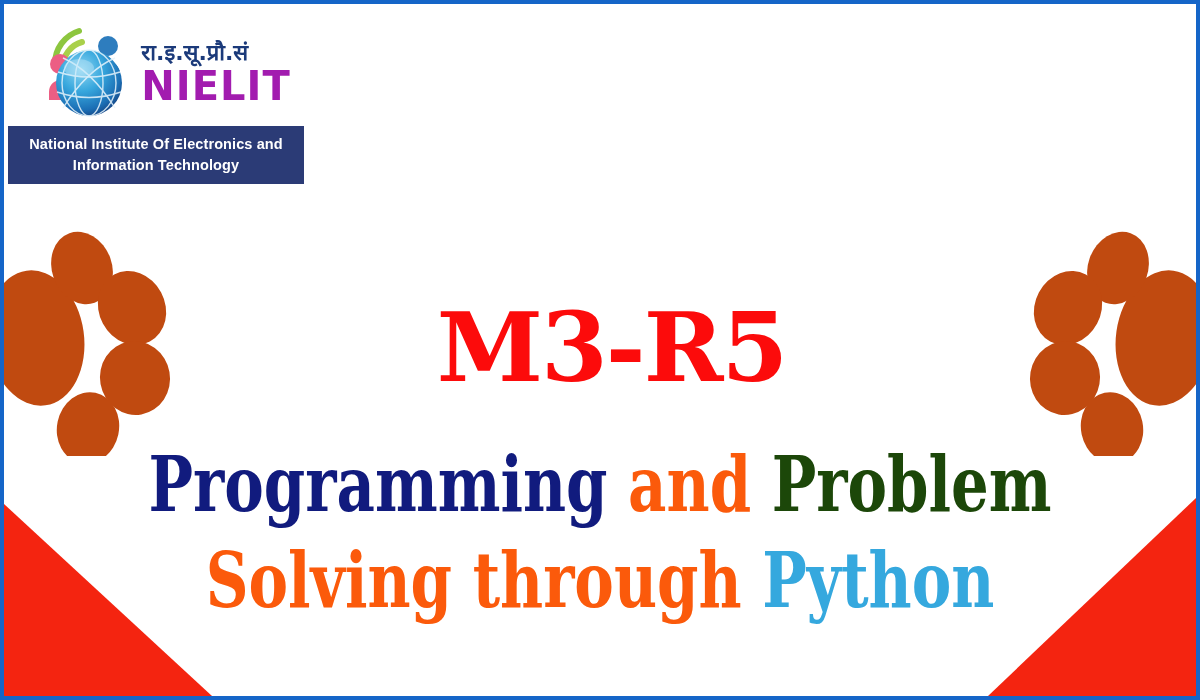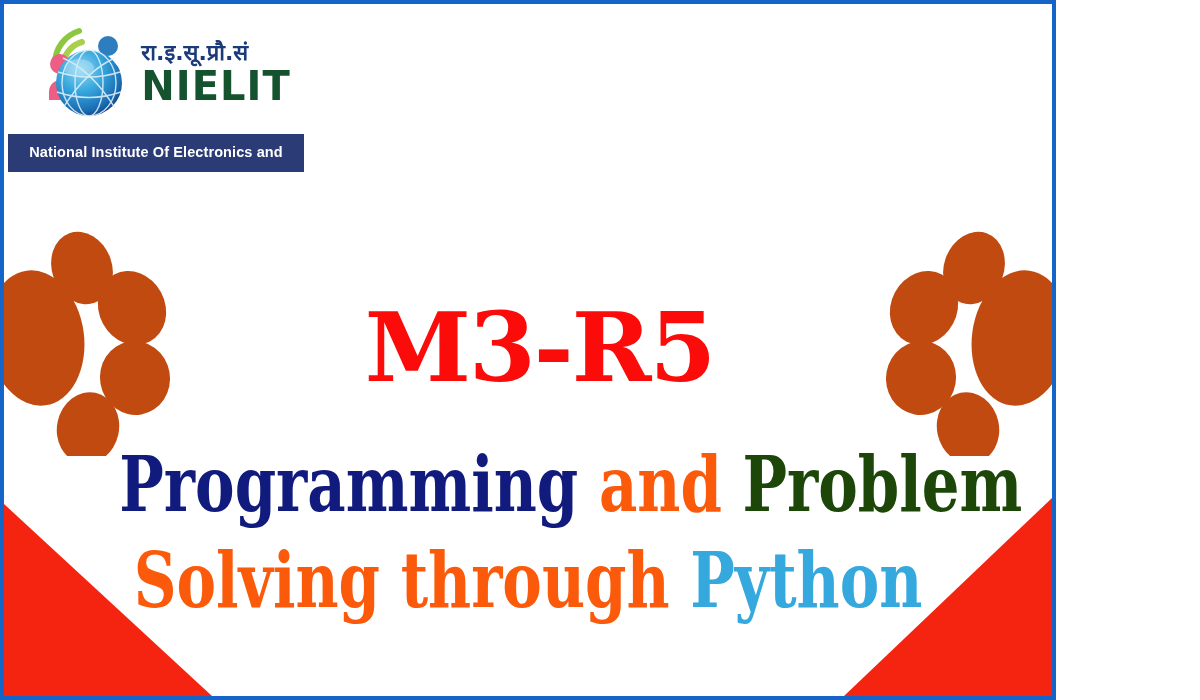--- a/index.html
+++ b/index.html
@@ -6,21 +6,21 @@
     margin: 0;
     padding: 0;
     background: #ffffff;
   }
   body {
     font-family: "Liberation Sans", sans-serif;
   }
 
   #poster {
     position: relative;
-    width: 1056px;
+    width: 1200px;
     height: 700px;
     background: #ffffff;
     overflow: hidden;
     box-sizing: border-box;
     border: 4px solid #1565C8;
   }
 
   
   .corner-tri {
     position: absolute;
@@ -73,27 +73,27 @@
     font-size: 22px;
     font-weight: 700;
     color: #1B3A7A;
     letter-spacing: 0px;
     white-space: nowrap;
   }
   #logo-acronym {
     font-family: "DejaVu Sans", sans-serif;
     font-size: 40px;
     font-weight: 700;
-    color: #14532d;
+    color: #a21caf;
     letter-spacing: 1px;
     margin-top: 2px;
     white-space: nowrap;
   }
   #logo-band {
-    margin-top: 10px;
+    margin-top: 2px;
     width: 296px;
     background: #2B3B76;
     color: #ffffff;
     text-align: center;
     padding: 8px 4px 9px 4px;
     box-sizing: border-box;
   }
   .band-line {
     font-family: "Liberation Sans", sans-serif;
     font-size: 14.5px;
@@ -247,20 +247,21 @@
       </svg>
 
       <div id="logo-wordmark">
         <div id="logo-hindi">रा.इ.सू.प्रौ.सं</div>
         <div id="logo-acronym">NIELIT</div>
       </div>
     </div>
 
     <div id="logo-band">
       <div class="band-line">National Institute Of Electronics and</div>
+      <div class="band-line">Information Technology</div>
     </div>
   </div>
 
 
   <div id="module-code">M3-R5</div>
 
   <div id="subtitle">
     <div class="sub-line" id="sub-line-1">
       <span class="c-navy">Programming</span>
       <span class="c-orange">and</span>

